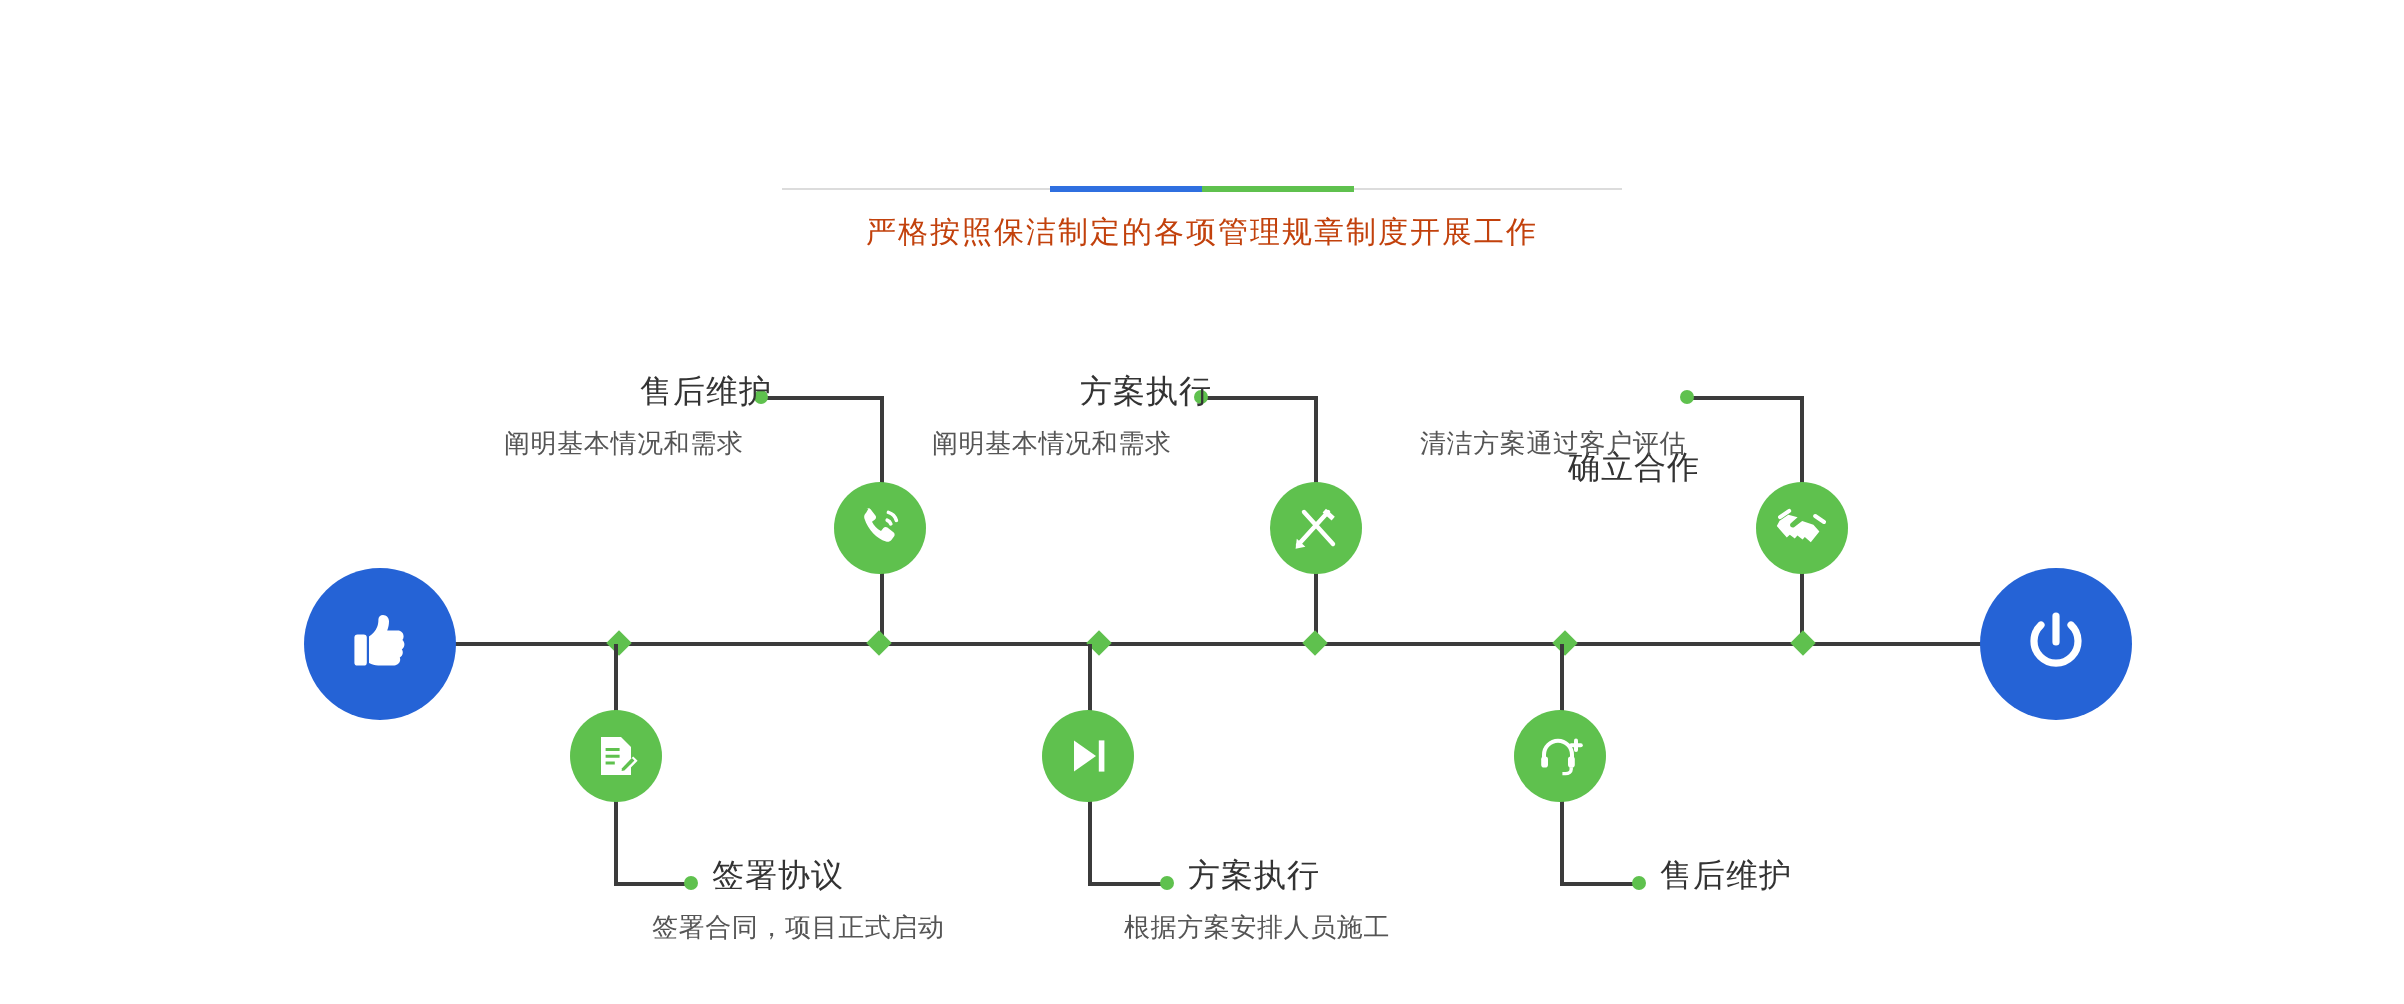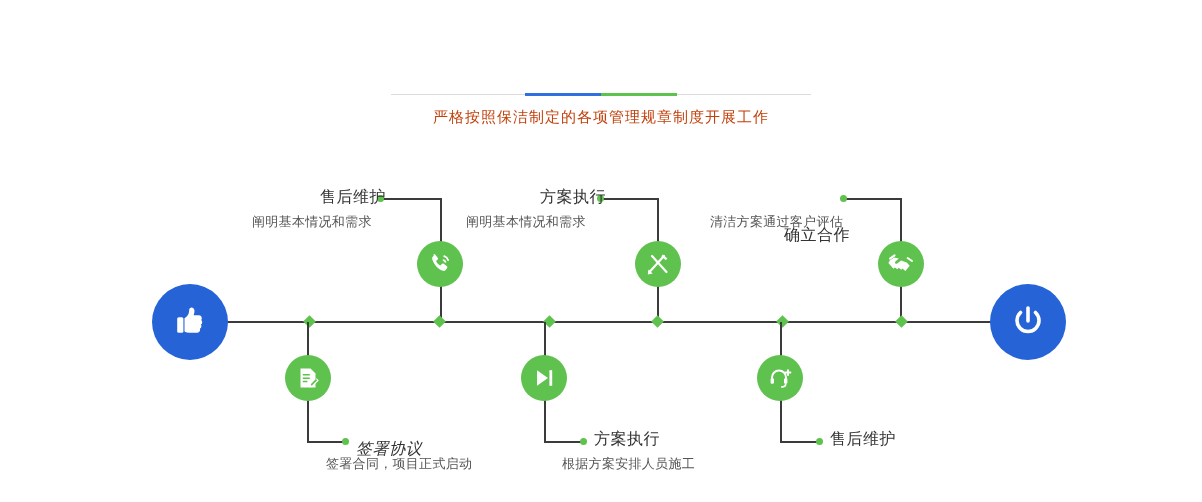--- a/index.html
+++ b/index.html
@@ -205,21 +205,21 @@
   <div class="icon-circle" style="left:285px; top:355px;">
     <span>
       <svg width="24" height="24" viewBox="0 0 24 24">
         <path fill="#ffffff" d="M4.5 2.5h10l5 5v14h-15z"></path>
         <path fill="#5fc14e" d="M6.8 8h7v1.5h-7zM6.8 11.4h7v1.5h-7zM6.8 14.8h4.6v1.5H6.8z"></path>
         <path fill="#ffffff" d="M20.6 12.2l2.2 2.2-6.4 6.4-2.9.7.7-2.9z"></path>
         <path fill="#5fc14e" d="M19.9 13l1.3 1.3-5 5-1.4.2.2-1.4z"></path>
       </svg>
     </span>
   </div>
-  <div class="step-label" style="left:356px; top:438px;font-style:italic;">签署协议</div>
+  <div class="step-label" style="left:356px; top:428px;">签署协议</div>
   <div class="step-desc" style="left:326px; top:454px;text-align:center;">签署合同，项目正式启动</div>
 
   <div class="node-dot" style="left:545px; top:317px;"></div>
   <div class="branch-line" style="left:657px; top:198px; width:2px; height:124px;"></div>
   <div class="branch-line" style="left:600px; top:198px; width:59px; height:2px;"></div>
   <div class="arrow-dot" style="left:597px; top:195px;"></div>
   <div class="icon-circle" style="left:635px; top:241px;">
     <span>
       <svg width="26" height="26" viewBox="0 0 26 26">
         <g stroke="#ffffff" stroke-width="2.2" stroke-linecap="round">

